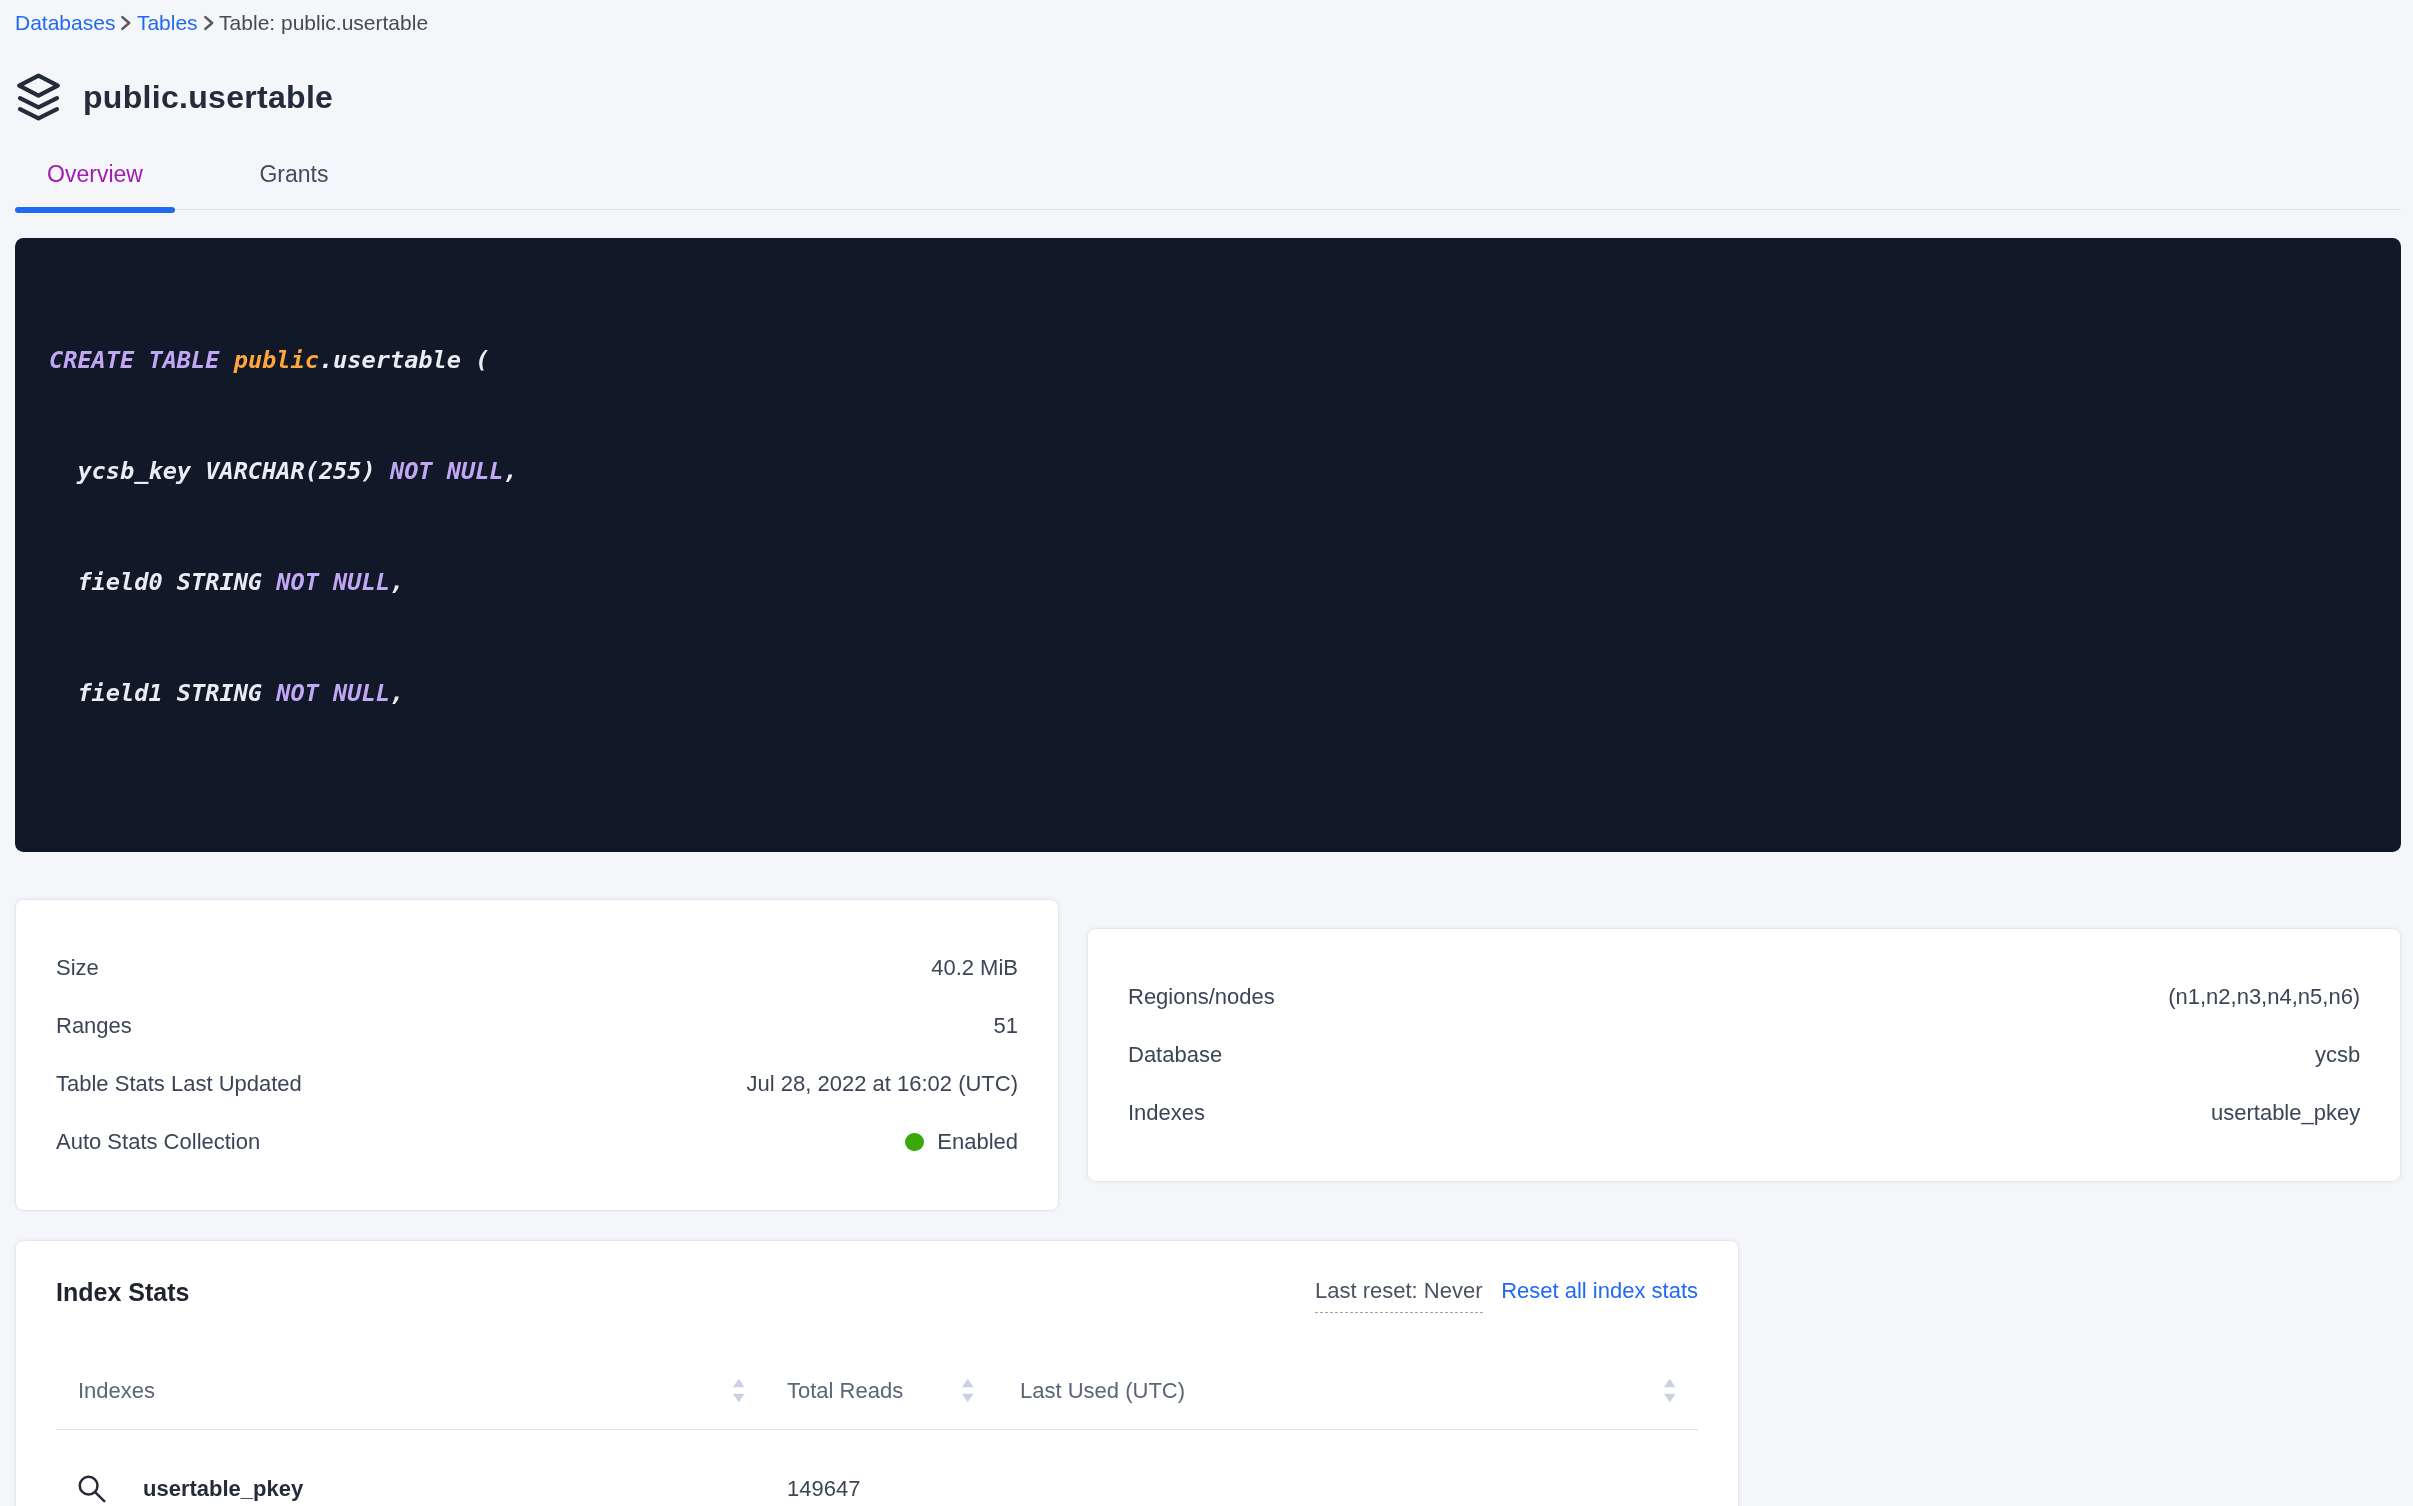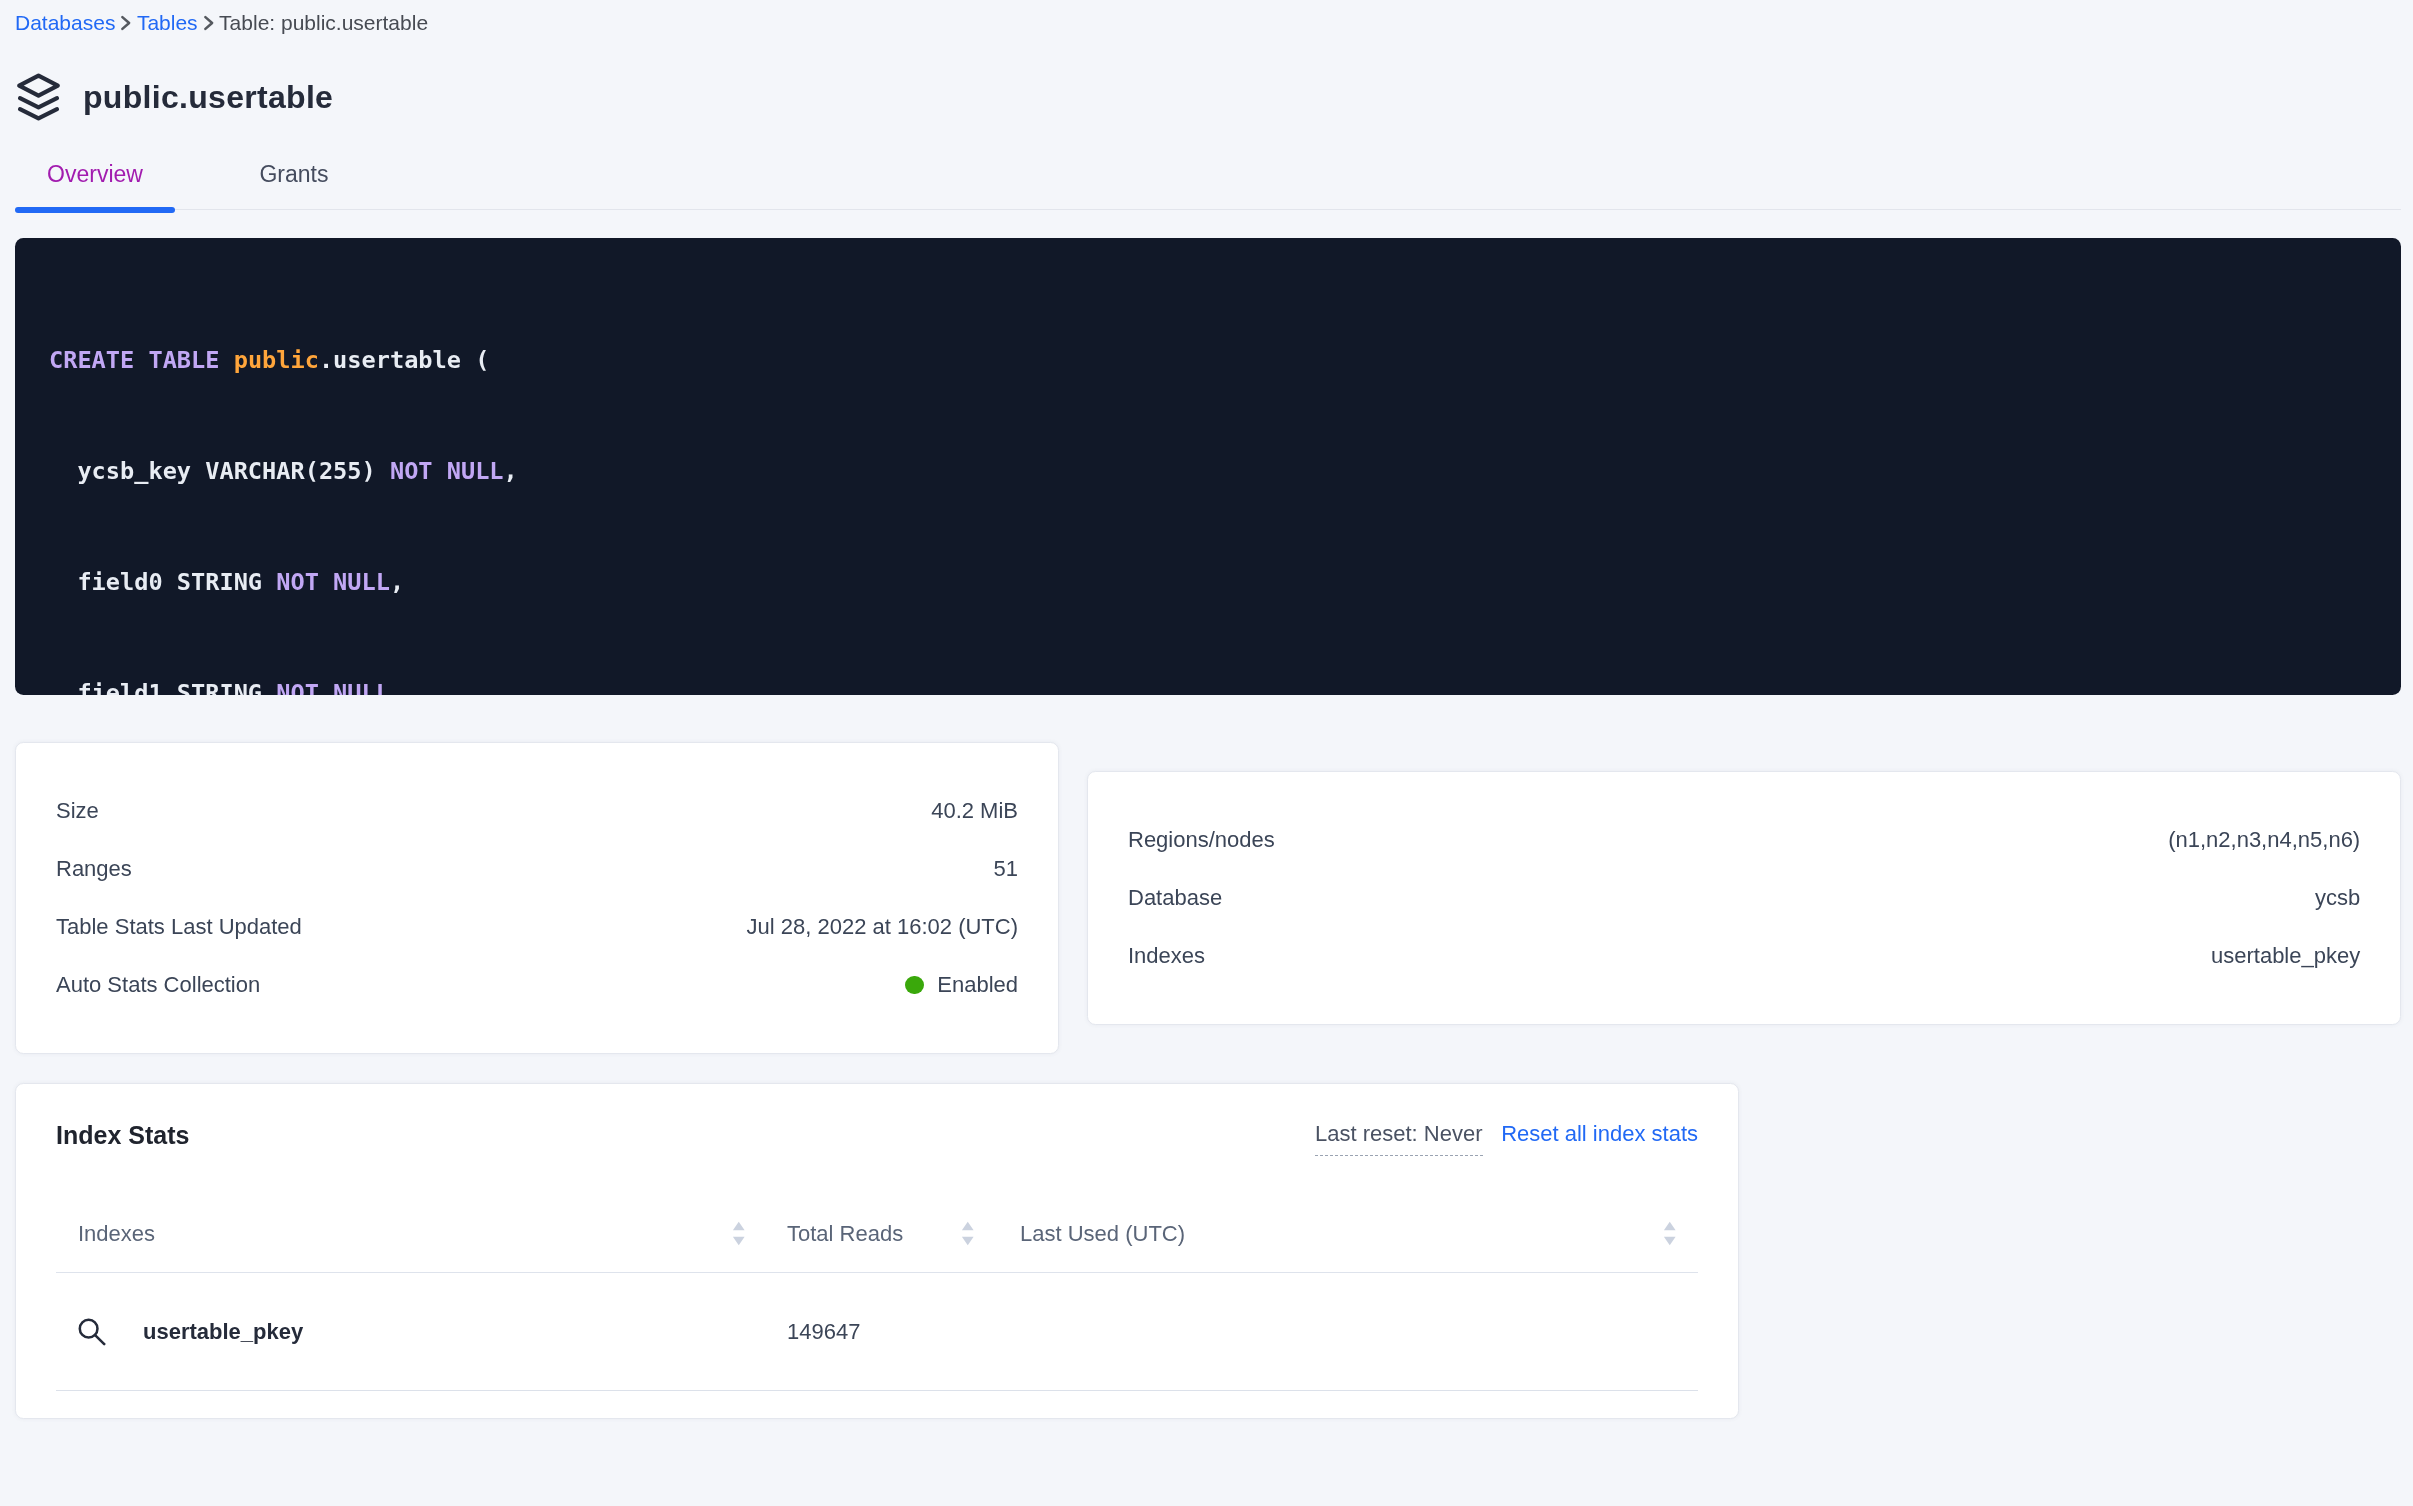--- a/index.html
+++ b/index.html
@@ -25,25 +25,25 @@
   .tabs { margin-top:39px; display:flex; border-bottom:1.7px solid #e2e5ec; }
   .tab { min-width:160px; text-align:center; padding-bottom:20px; font-size:23px; line-height:29px;
          color:#454c5e; position:relative; cursor:pointer; font-weight:500; }
   .tab + .tab { margin-left:39px; }
   .tab.active { color:#a21caf; }
   .tab.active::after { content:""; position:absolute; left:0; right:0; bottom:-4.2px; height:6.7px;
                        border-radius:3.4px; background:#2169f5; }
 
   
   .code-block {
-    margin-top:28px; height:457px; background:#111828; border-radius:8.4px;
+    margin-top:28px; height:614px; background:#111828; border-radius:8.4px;
     padding:30px 34px 0; overflow:hidden;
     font-family:"DejaVu Sans Mono","Liberation Mono",monospace;
     font-weight:700; font-size:23.6px; line-height:37px;
-    color:#e8ecf3; white-space:pre;
+    color:#e8ecf3; white-space:pre;font-style:italic;
   }
   .tok-kw { color:#c1a7f4; }
   .tok-schema { color:#ffa53b; }
 
   
   .cards-row { margin-top:47px; display:flex; gap:28px; align-items:center; }
   .card { background:#ffffff; border:0.8px solid #e4e7ee; border-radius:8.4px;
           box-shadow:0 0 4.2px rgba(66,84,110,.07); }
   .details-card { padding:39px 40px; }
   .details-card.left { width:1044px; }

